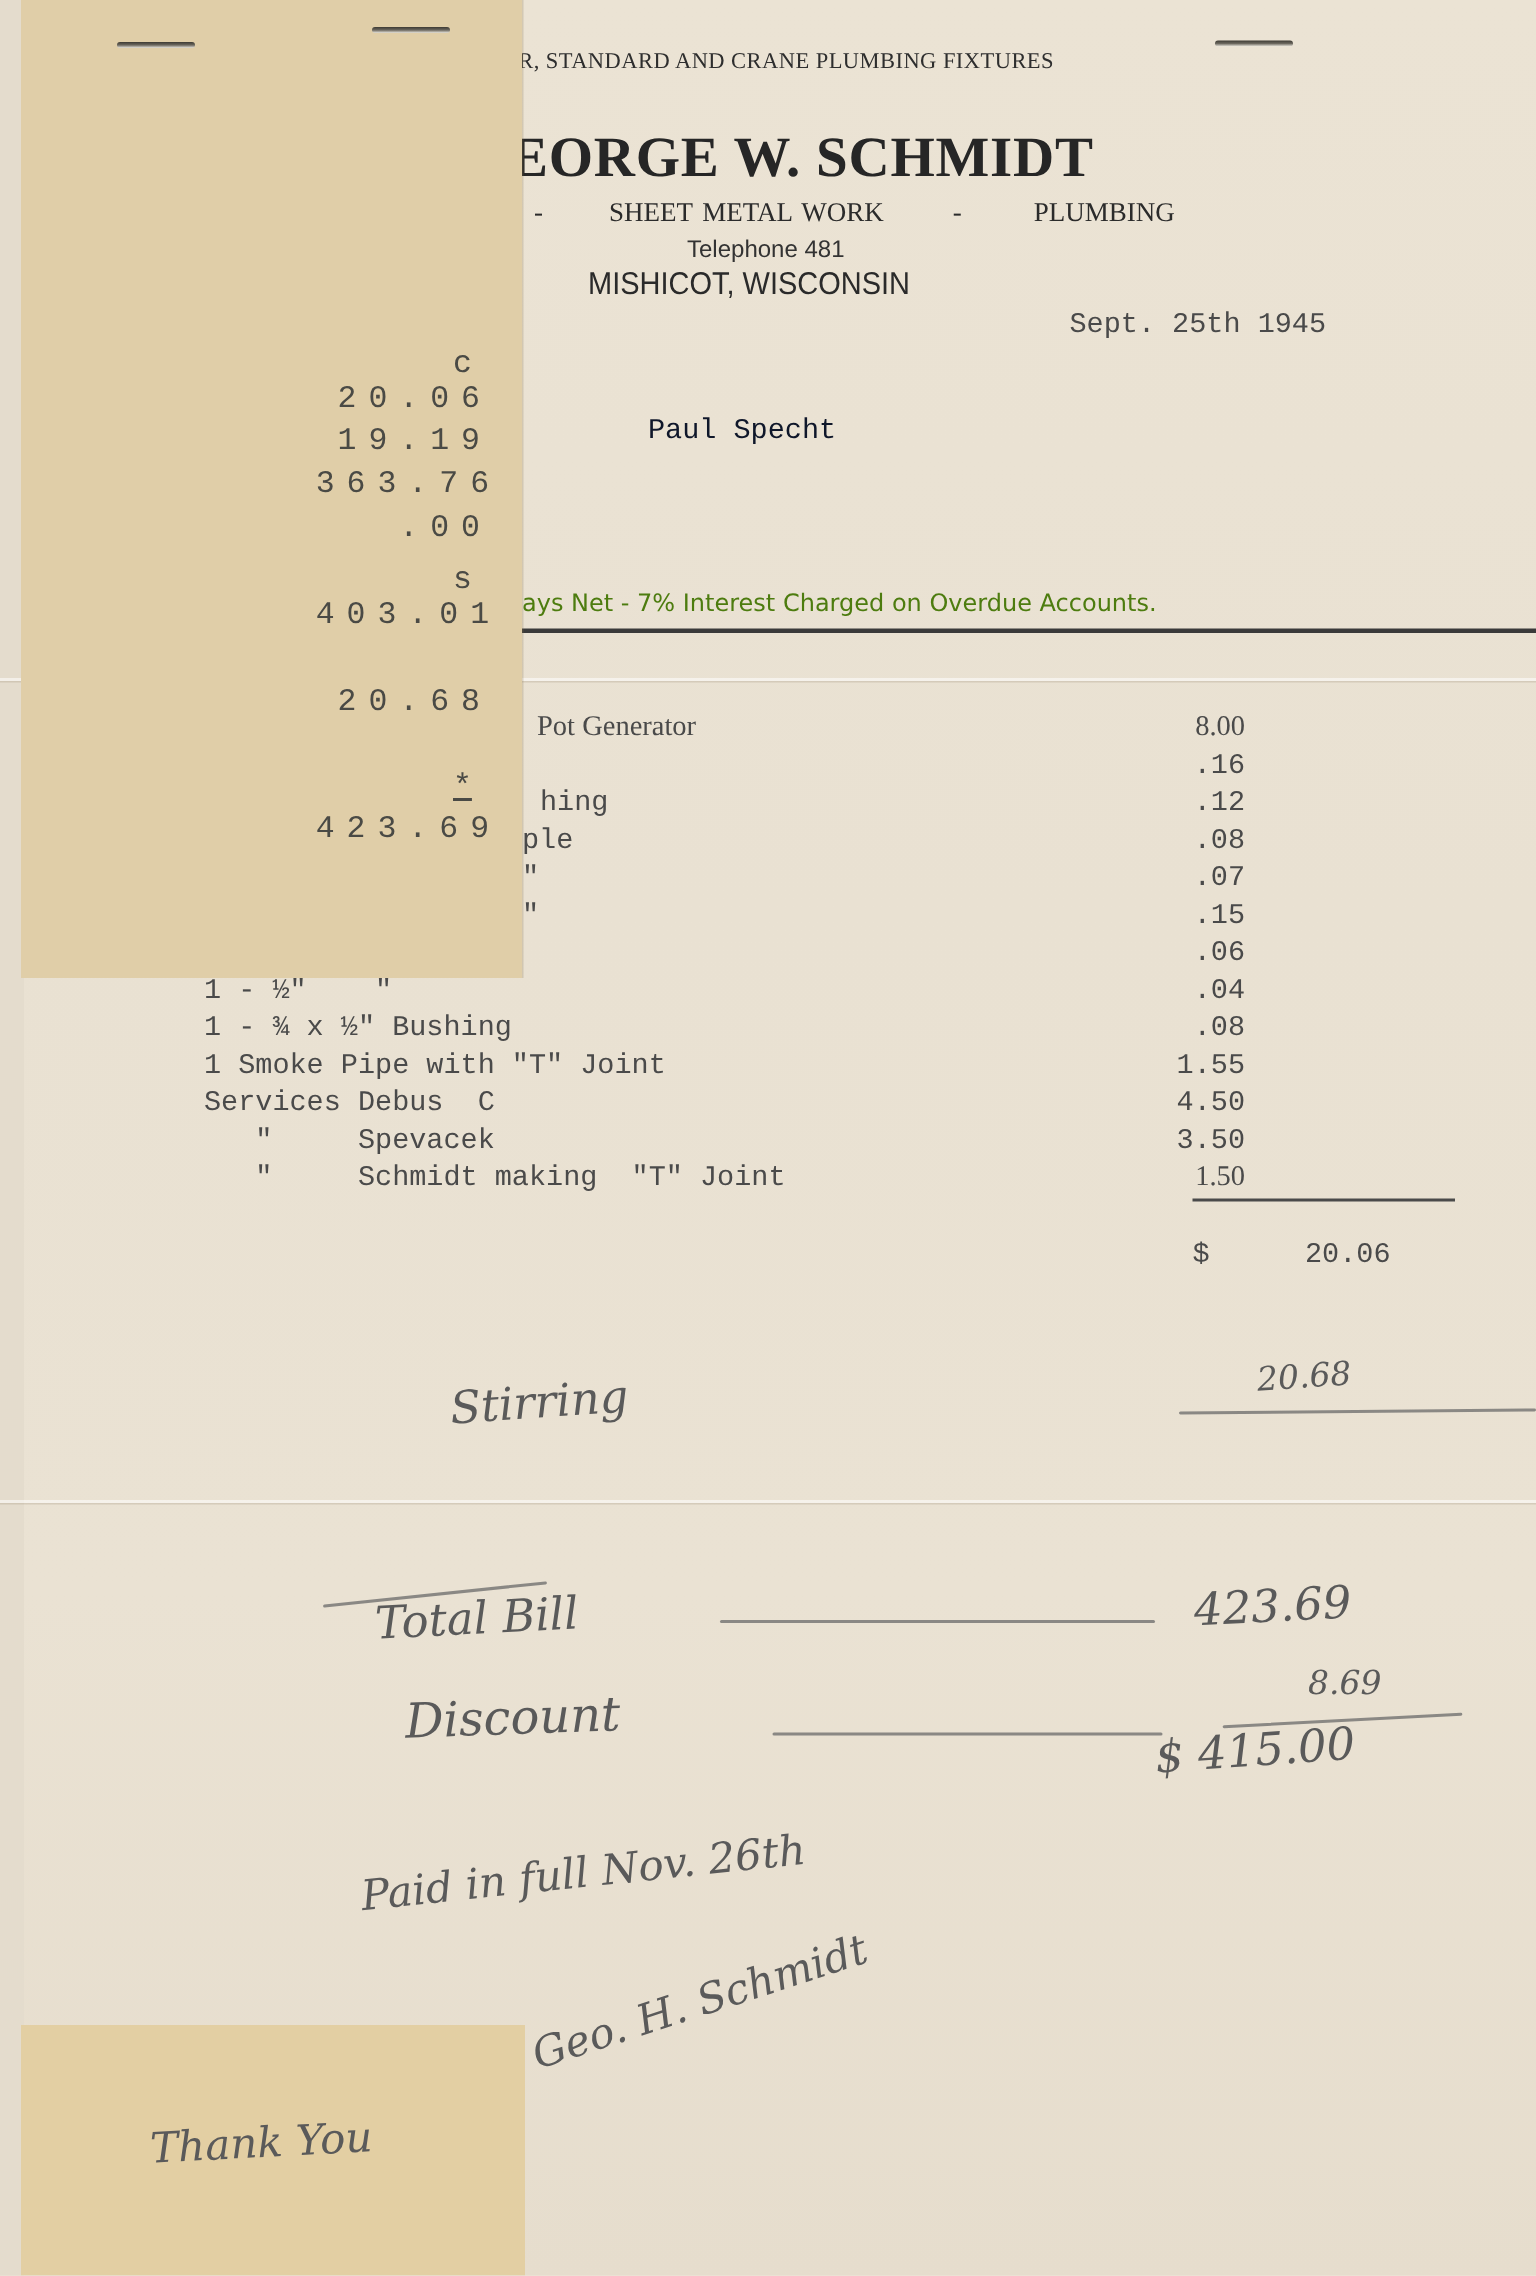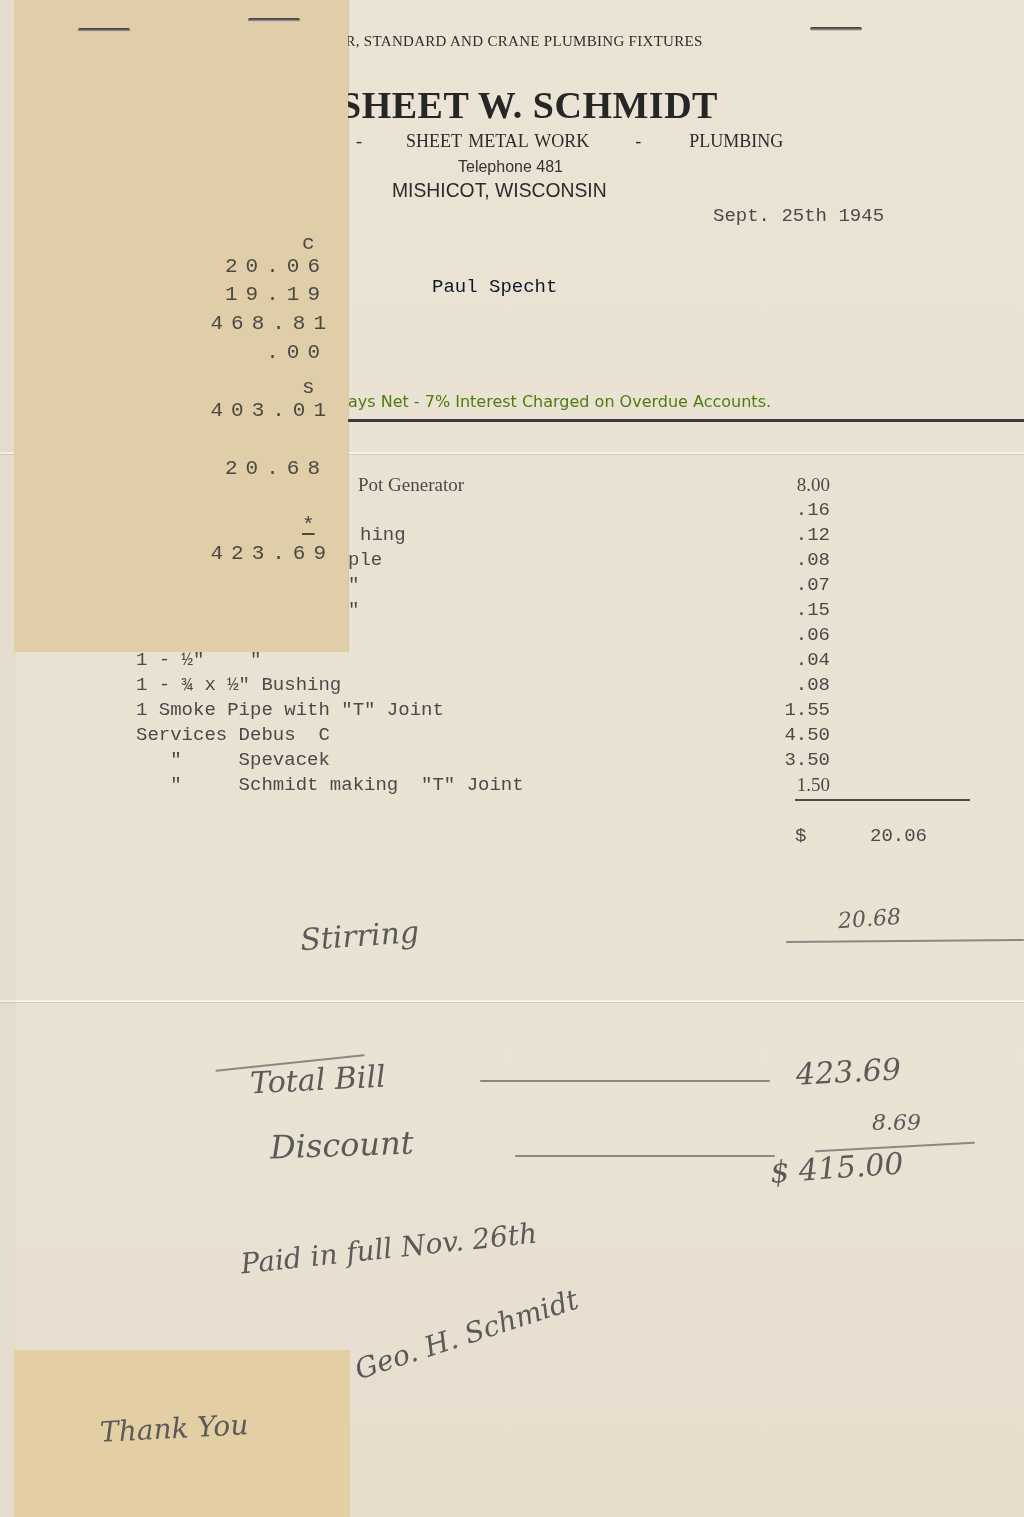--- a/index.html
+++ b/index.html
@@ -99,21 +99,21 @@
 </head>
 <body>
 
 <div class="paper"></div>
 <div class="left-edge"></div>
 
 <div class="fold" style="top:452px;"></div>
 <div class="fold" style="top:1000px;"></div>
 
 <div class="letterhead-top">ER, STANDARD AND CRANE PLUMBING FIXTURES</div>
-<div class="company">SHEET W. SCHMIDT</div>
+<div class="company">EORGE W. SCHMIDT</div>
 <div class="services">
   <span style="margin-right:44px;">-</span>
   <span style="margin-right:46px;">SHEET METAL WORK</span>
   <span style="margin-right:48px;">-</span>
   <span>PLUMBING</span>
 </div>
 <div class="phone">Telephone 481</div>
 <div class="city">MISHICOT, WISCONSIN</div>
 
 <div class="date">Sept. 25th 1945</div>
@@ -192,21 +192,21 @@
   <div class="tape-col" style="top:232px;">
     <span>20.06</span>
   </div>
   <div style="position:absolute; left:302px; top:232px; font-size:21px; color:#4a4a45;">c</div>
 
   <div class="tape-col" style="top:260px;">
     <span>19.19</span>
   </div>
 
   <div class="tape-col" style="top:289px;">
-    <span>468.81</span>
+    <span>363.76</span>
   </div>
 
   <div class="tape-col" style="top:318px;">
     <span>.00</span>
   </div>
 
   <div class="tape-col" style="top:376px;">
     <span>403.01</span>
   </div>
   <div style="position:absolute; left:302px; top:376px; font-size:21px; color:#4a4a45;">s</div>

